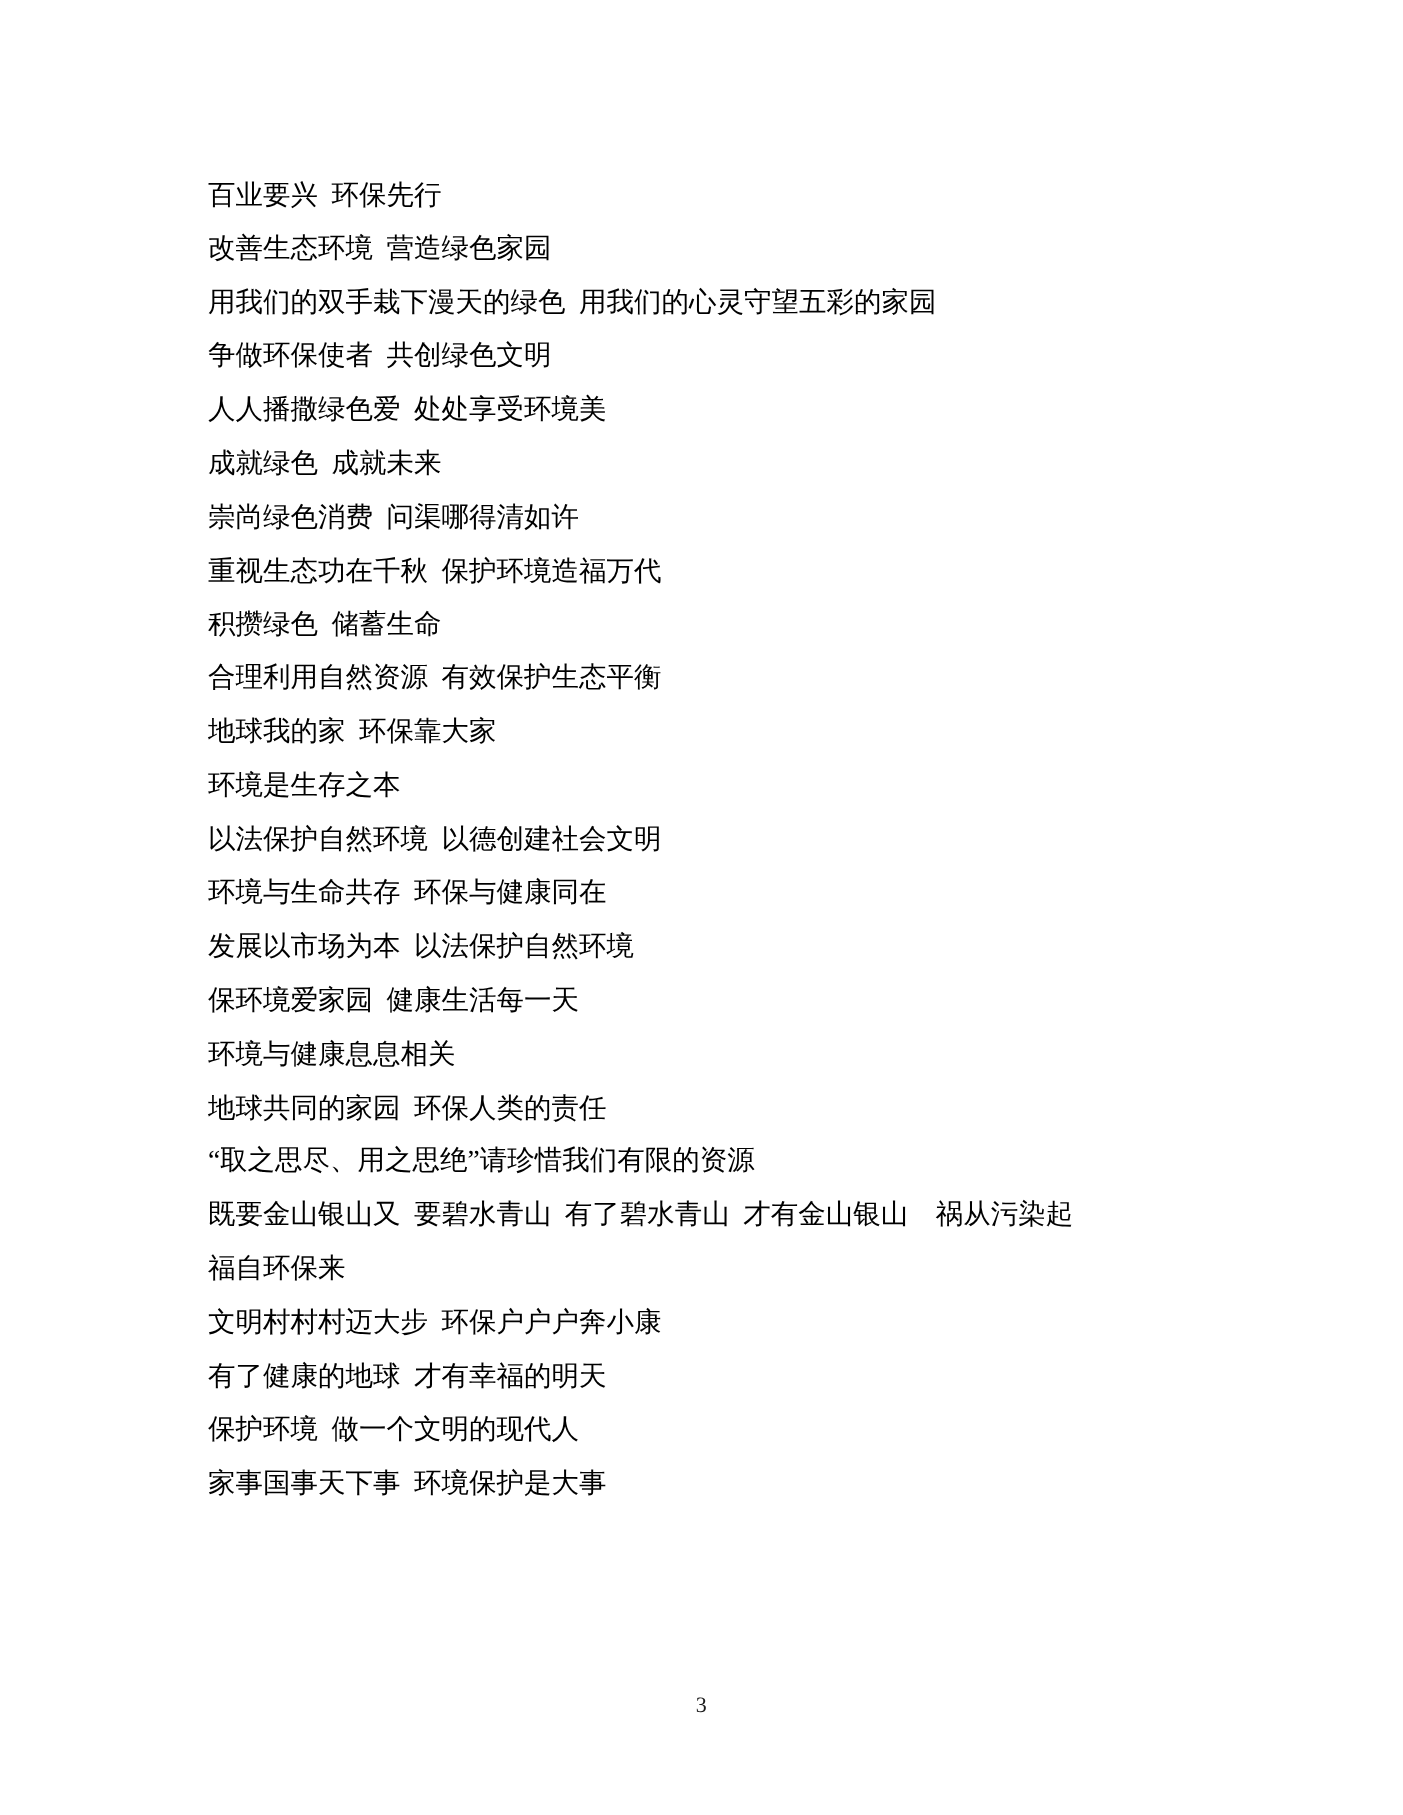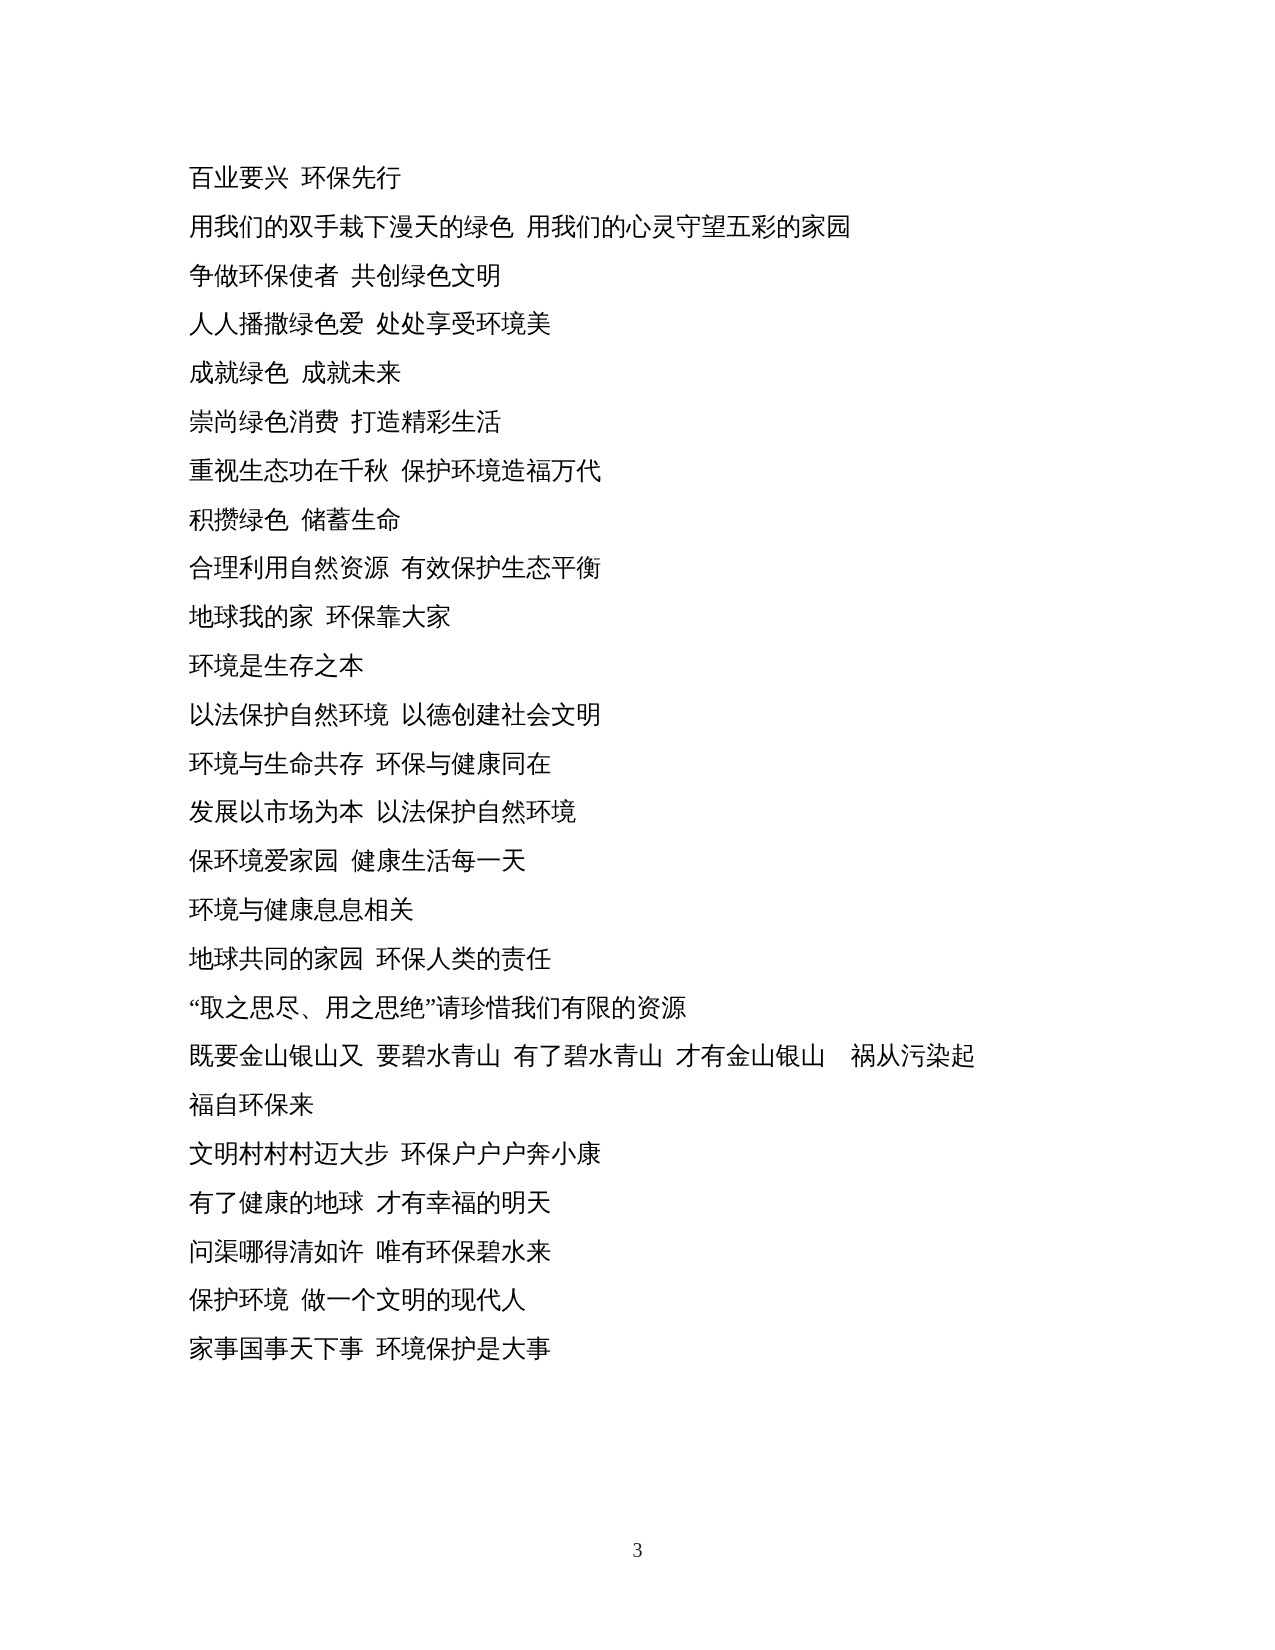--- a/index.html
+++ b/index.html
@@ -47,41 +47,41 @@
       line-height: 28px;
       color: #1a1a1a;
     }
   </style>
 </head>
 <body>
 
 <div class="page">
   <div class="body-text">
       <p class="line">百业要兴 环保先行</p>
+      <p class="line">改善生态环境 营造绿色家园</p>
       <p class="line">用我们的双手栽下漫天的绿色 用我们的心灵守望五彩的家园</p>
       <p class="line">争做环保使者 共创绿色文明</p>
       <p class="line">人人播撒绿色爱 处处享受环境美</p>
       <p class="line">成就绿色 成就未来</p>
-      <p class="line">崇尚绿色消费 打造精彩生活</p>
+      <p class="line">崇尚绿色消费 问渠哪得清如许</p>
       <p class="line">重视生态功在千秋 保护环境造福万代</p>
       <p class="line">积攒绿色 储蓄生命</p>
       <p class="line">合理利用自然资源 有效保护生态平衡</p>
       <p class="line">地球我的家 环保靠大家</p>
       <p class="line">环境是生存之本</p>
       <p class="line">以法保护自然环境 以德创建社会文明</p>
       <p class="line">环境与生命共存 环保与健康同在</p>
       <p class="line">发展以市场为本 以法保护自然环境</p>
       <p class="line">保环境爱家园 健康生活每一天</p>
       <p class="line">环境与健康息息相关</p>
       <p class="line">地球共同的家园 环保人类的责任</p>
       <p class="line">“取之思尽、用之思绝”请珍惜我们有限的资源</p>
       <p class="line">既要金山银山又 要碧水青山 有了碧水青山 才有金山银山　祸从污染起</p>
       <p class="line">福自环保来</p>
       <p class="line">文明村村村迈大步 环保户户户奔小康</p>
       <p class="line">有了健康的地球 才有幸福的明天</p>
-      <p class="line">问渠哪得清如许 唯有环保碧水来</p>
       <p class="line">保护环境 做一个文明的现代人</p>
       <p class="line">家事国事天下事 环境保护是大事</p>
     </div>
   <div class="footer">
     <span class="pagenum">3</span>
   </div>
 </div>
 
 </body></html>

